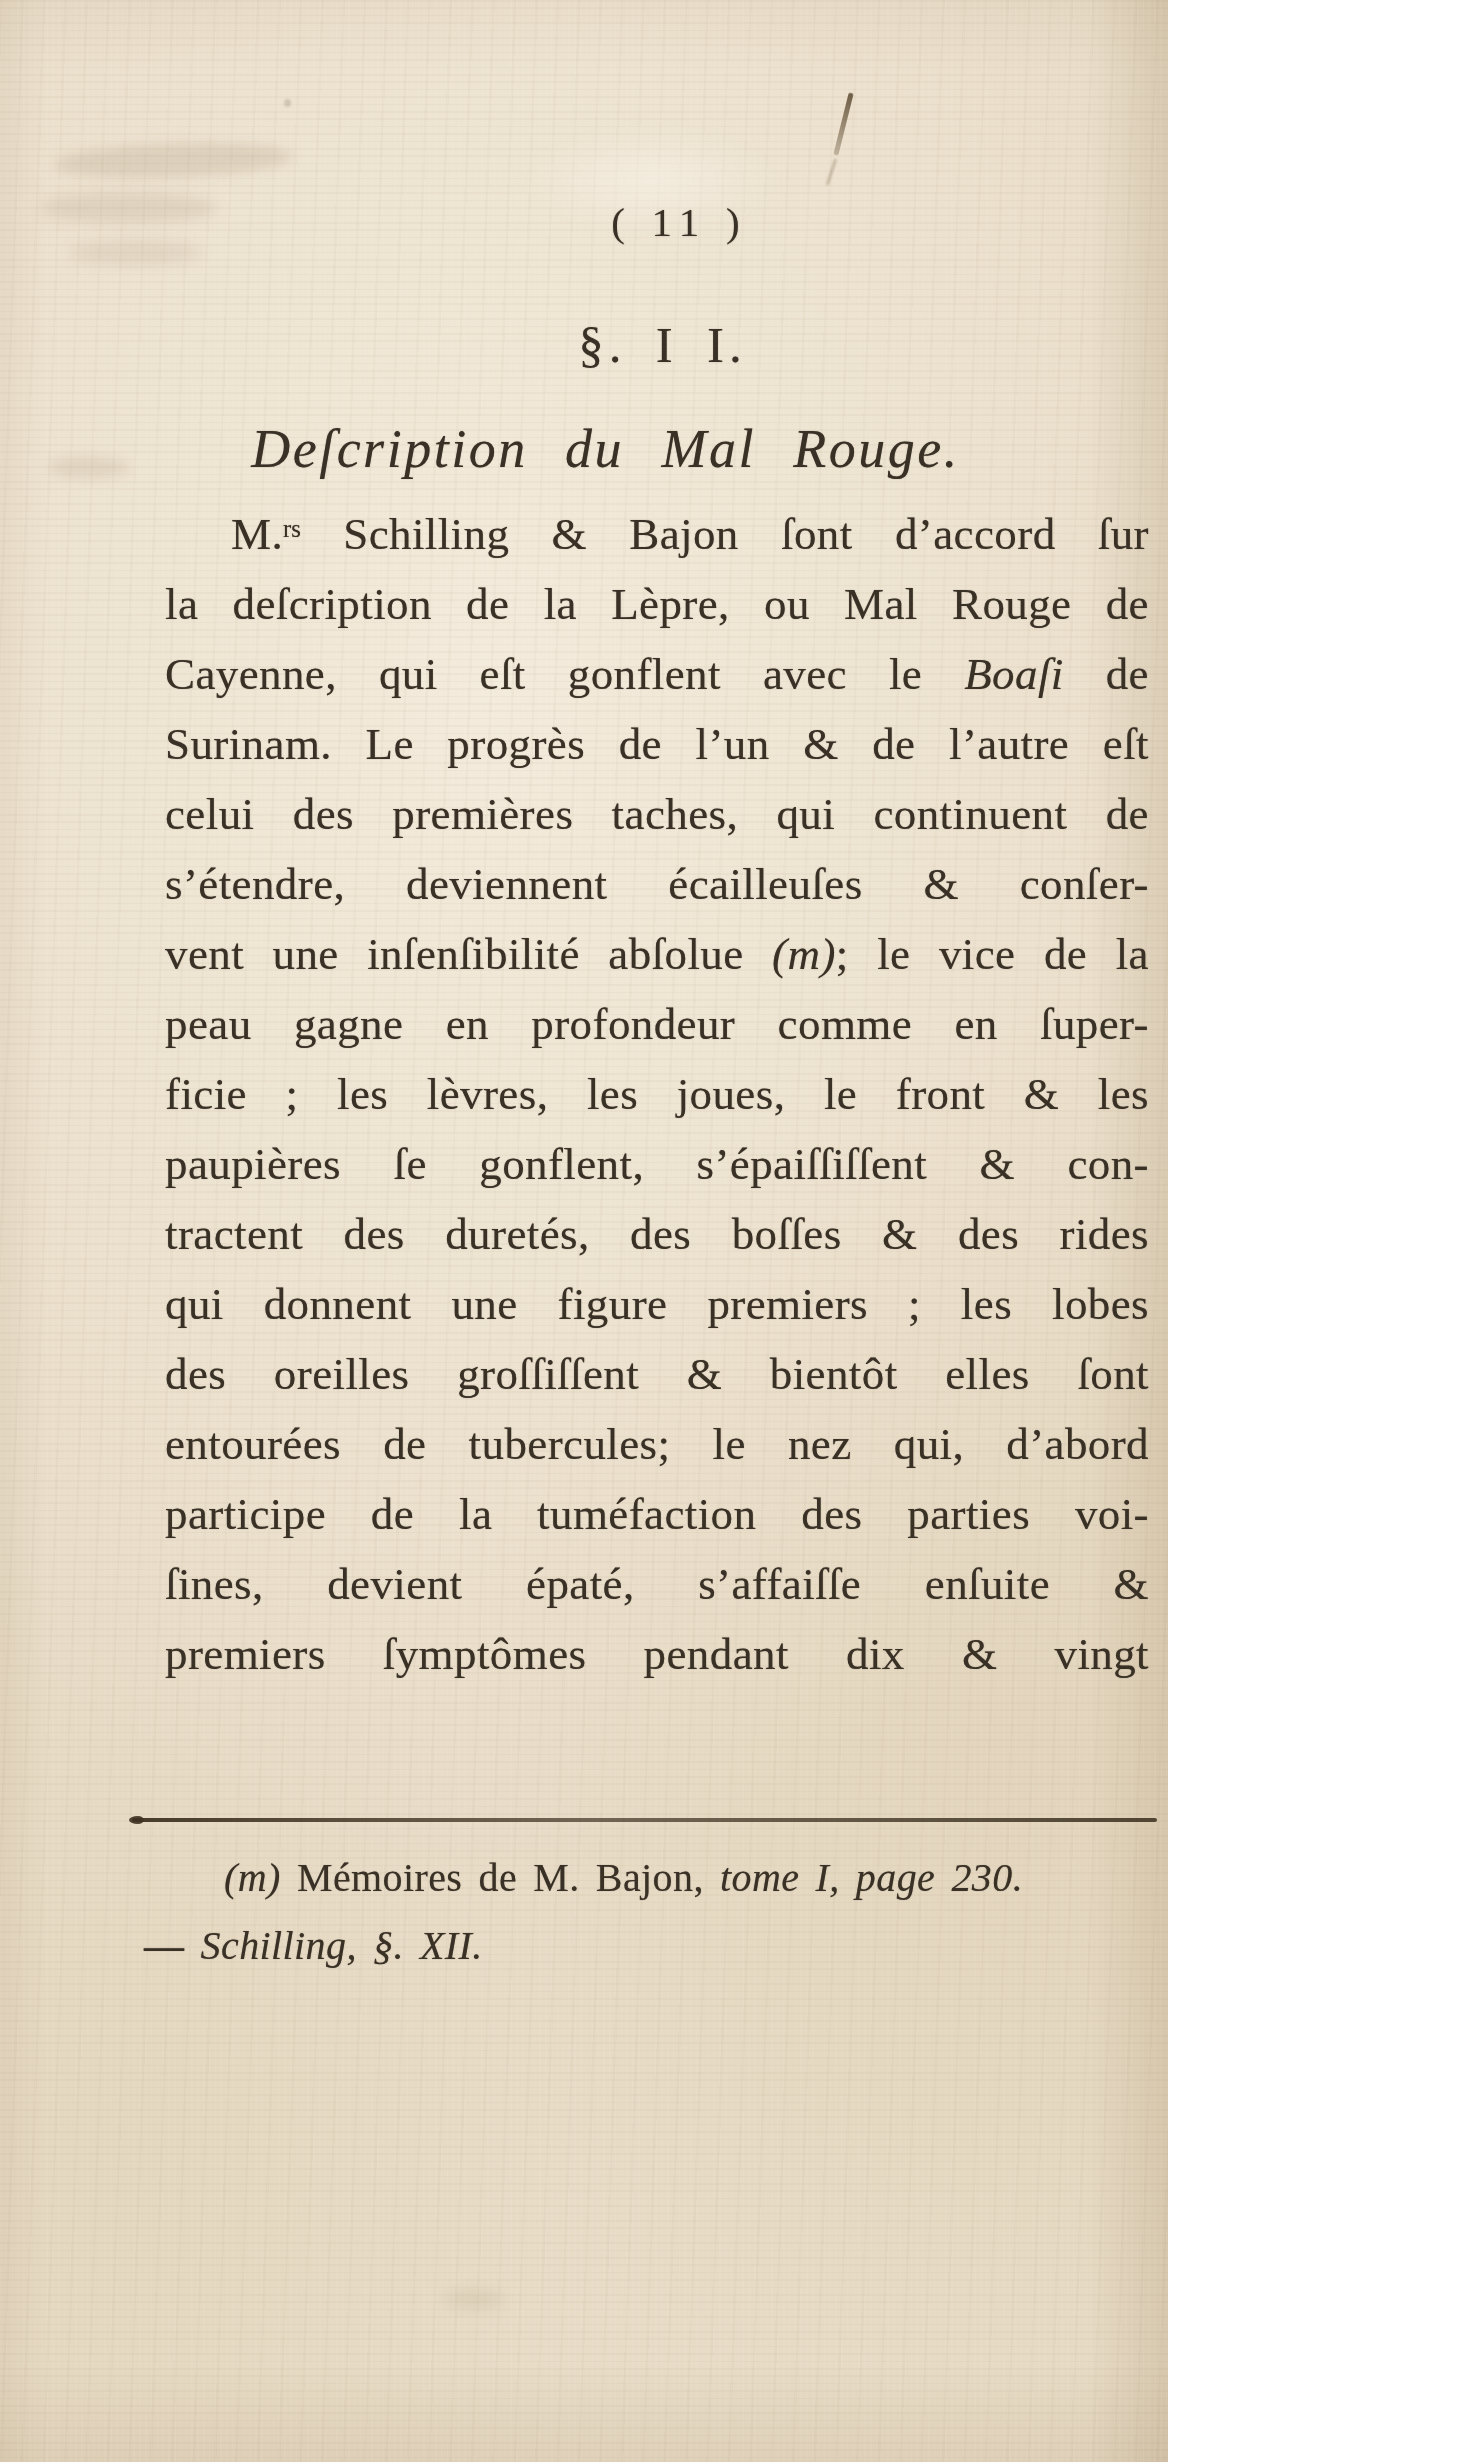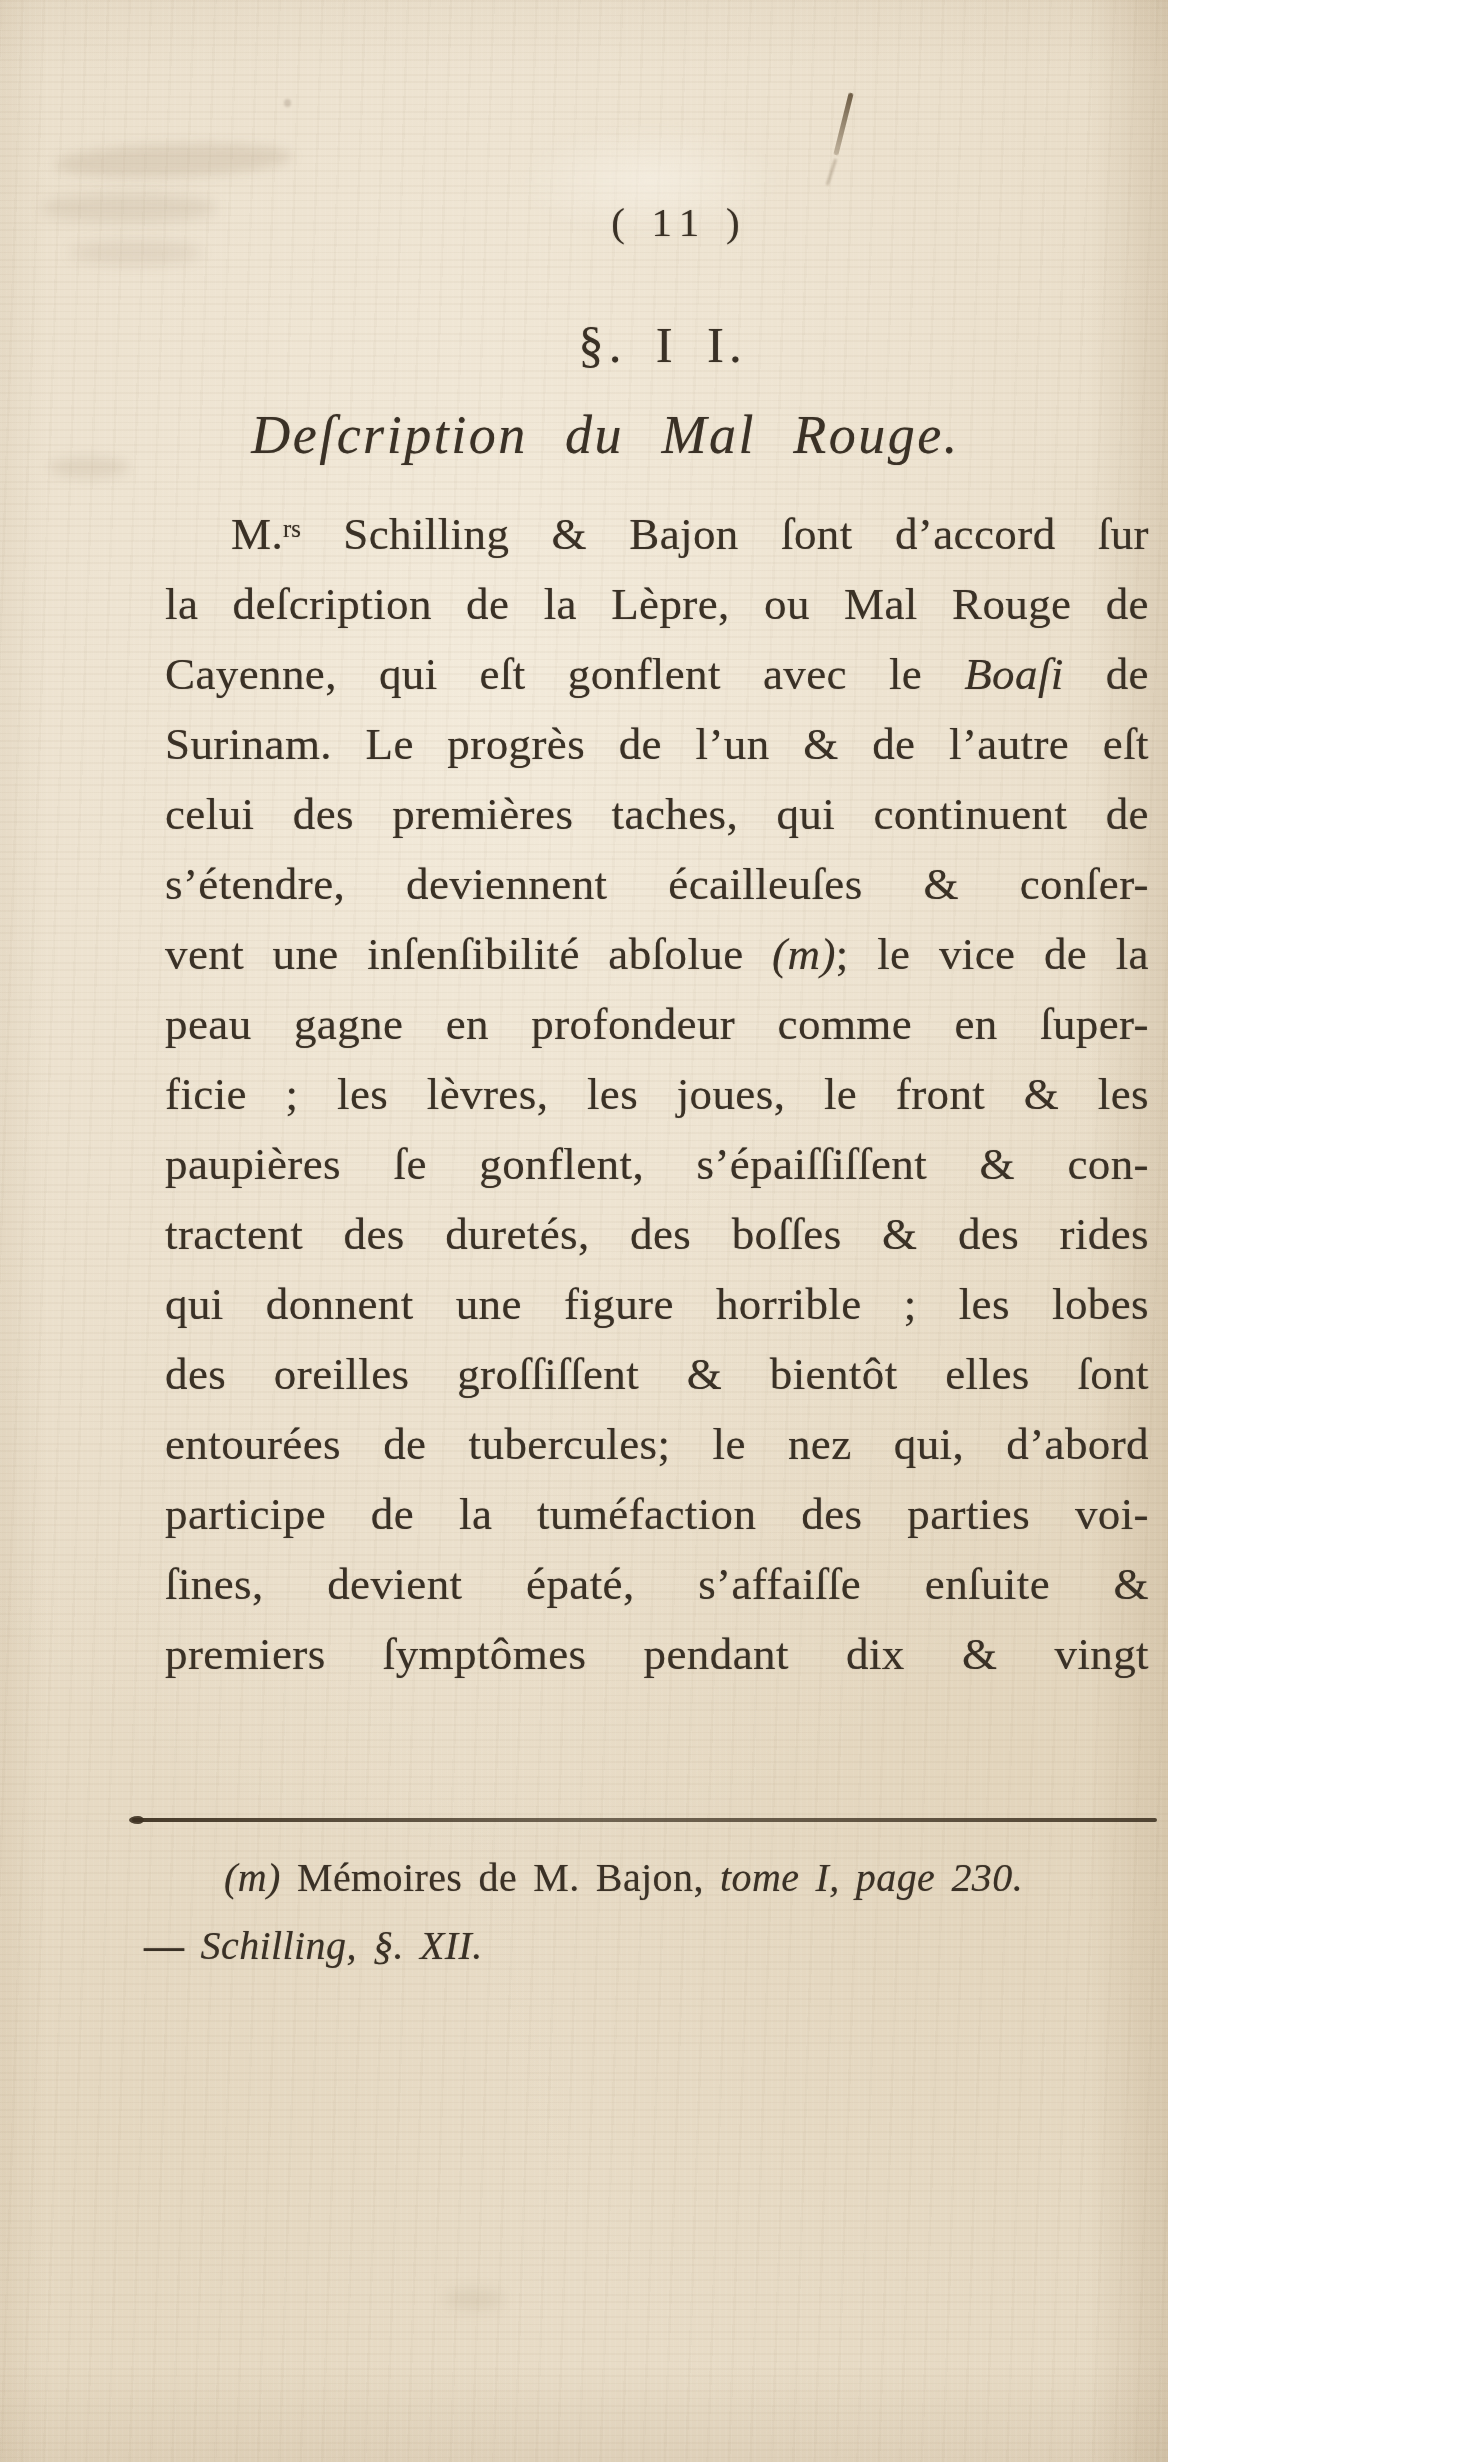--- a/index.html
+++ b/index.html
@@ -34,21 +34,21 @@
   .folio {
     position: absolute; left: 169px; top: 198px; width: 1021px;
     font-size: 41px; letter-spacing: 8.2px; text-align: center;
     color: var(--ink); text-shadow: 0 0 1.2px rgba(58,49,38,0.5);
   }
   .section-heading {
     position: absolute; left: 152px; top: 316px; width: 1021px;
     font-size: 51px; letter-spacing: 5px; word-spacing: 11.5px; text-align: center;
   }
   .chapter-title {
-    position: absolute; left: 95px; top: 404px; width: 1021px;
+    position: absolute; left: 95px; top: 418px; width: 1021px;
     font-size: 54px; font-style: italic; letter-spacing: 2.5px; word-spacing: 21.4px;
     text-align: center;
   }
   .body-text {
     position: absolute; left: 165px; top: 494px; width: 984px;
     font-size: 45px; line-height: 70px; letter-spacing: 0.4px; word-spacing: 3.3px;
   }
   .tline { text-align: justify; text-align-last: justify; white-space: normal; }
   .tline.indent { text-indent: 66px; }
   .it  { font-style: italic; }
@@ -125,21 +125,21 @@
       <div class="tline"><span>la deſcription de la Lèpre, ou Mal Rouge de</span></div>
       <div class="tline"><span>Cayenne, qui eſt gonflent avec le </span><span class="it">Boaſi</span><span> de</span></div>
       <div class="tline"><span>Surinam. Le progrès de l’un &amp; de l’autre eſt</span></div>
       <div class="tline"><span>celui des premières taches, qui continuent de</span></div>
       <div class="tline"><span>s’étendre, deviennent écailleuſes &amp; conſer-</span></div>
       <div class="tline"><span>vent une inſenſibilité abſolue </span><span class="it">(m)</span><span>; le vice de la</span></div>
       <div class="tline"><span>peau gagne en profondeur comme en ſuper-</span></div>
       <div class="tline"><span>ficie ; les lèvres, les joues, le front &amp; les</span></div>
       <div class="tline"><span>paupières ſe gonflent, s’épaiſſiſſent &amp; con-</span></div>
       <div class="tline"><span>tractent des duretés, des boſſes &amp; des rides</span></div>
-      <div class="tline"><span>qui donnent une figure horrible ; les lobes</span></div>
+      <div class="tline"><span>qui donnent une figure premiers ; les lobes</span></div>
       <div class="tline"><span>des oreilles groſſiſſent &amp; bientôt elles ſont</span></div>
       <div class="tline"><span>entourées de tubercules; le nez qui, d’abord</span></div>
       <div class="tline"><span>participe de la tuméfaction des parties voi-</span></div>
       <div class="tline"><span>ſines, devient épaté, s’affaiſſe enſuite &amp;</span></div>
       <div class="tline"><span>premiers ſymptômes pendant dix &amp; vingt</span></div>
     </div>
 
   <div class="footnote-rule"></div>
   <div class="footnote ink" id="footnote">
       <div class="fline indent"><span class="it">(m)</span><span>  Mémoires de M. Bajon, </span><span class="it">tome I, page 230.</span></div>

